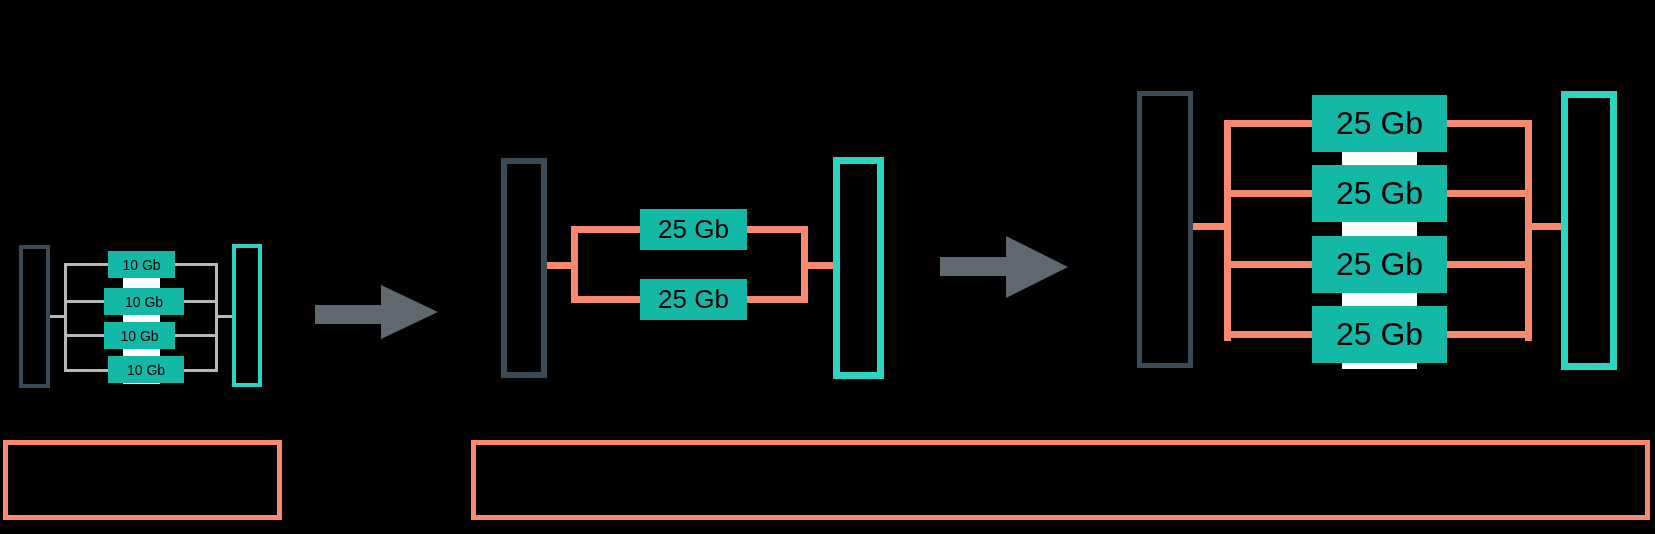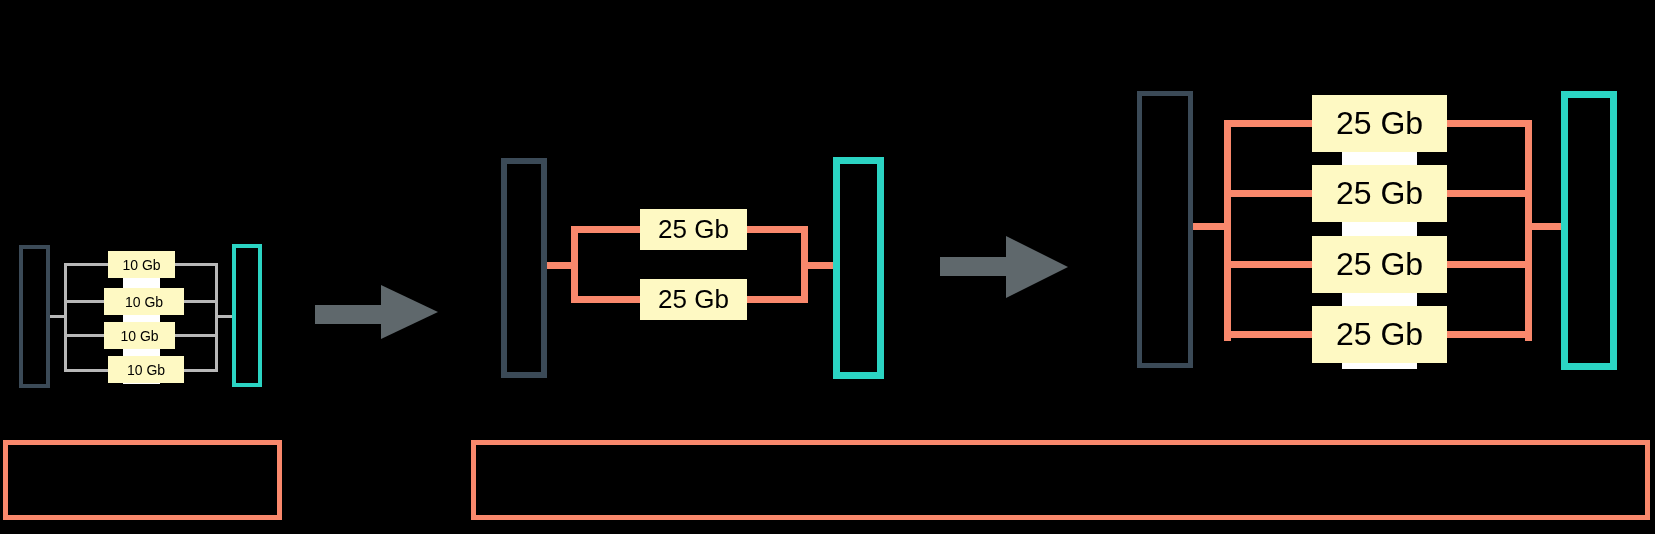--- a/index.html
+++ b/index.html
@@ -5,21 +5,21 @@
   html,body{margin:0;padding:0;background:#000;}
   .canvas{position:relative;width:1655px;height:534px;background:#000;overflow:hidden;
           font-family:"Liberation Sans", sans-serif;}
   .node{position:absolute;background:#000;border-style:solid;box-sizing:border-box;}
   .dark{border-color:#3b4a57;}
   .teal{border-color:#2bd4c3;}
   .seg{position:absolute;}
   .gray{background:#b8b8b8;}
   .salmon{background:#f9886c;}
   .whitecol{position:absolute;background:#ffffff;}
-  .lbl{position:absolute;background:#fef9c3;color:#000;display:flex;align-items:center;
+  .lbl{position:absolute;background:#14b8a6;color:#000;display:flex;align-items:center;
        justify-content:center;white-space:nowrap;}
   .lbl.sm{font-size:14px;}
   .lbl.md{font-size:26px;}
   .lbl.lg{font-size:32px;}
   .arrow-shaft{position:absolute;background:#5f686c;}
   .arrow-head{position:absolute;width:0;height:0;border-style:solid;border-color:transparent;
               border-right-width:0;border-left-color:#5f686c;}
   .callout{position:absolute;border:5px solid #f9886c;box-sizing:border-box;background:transparent;}
 </style>
 </head>

